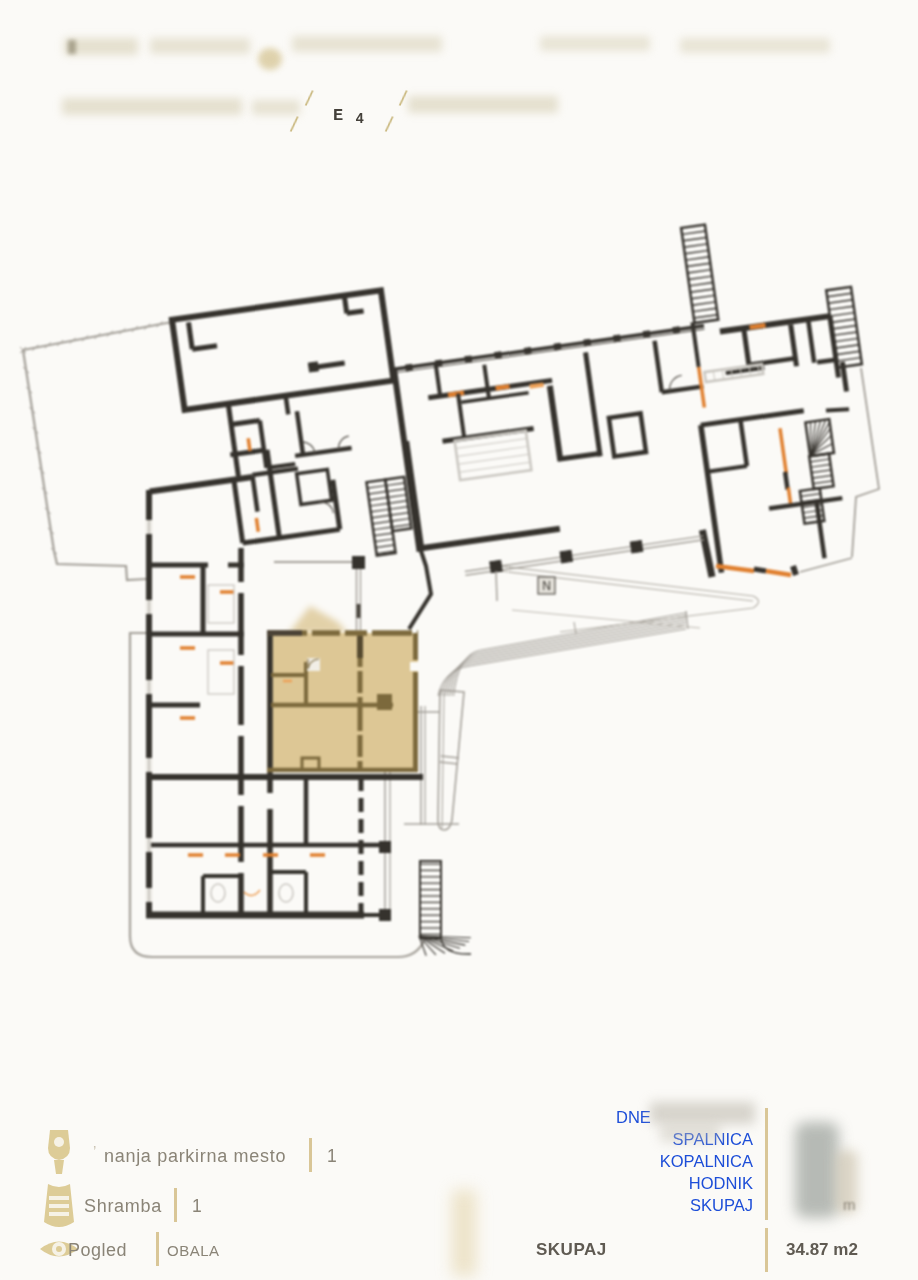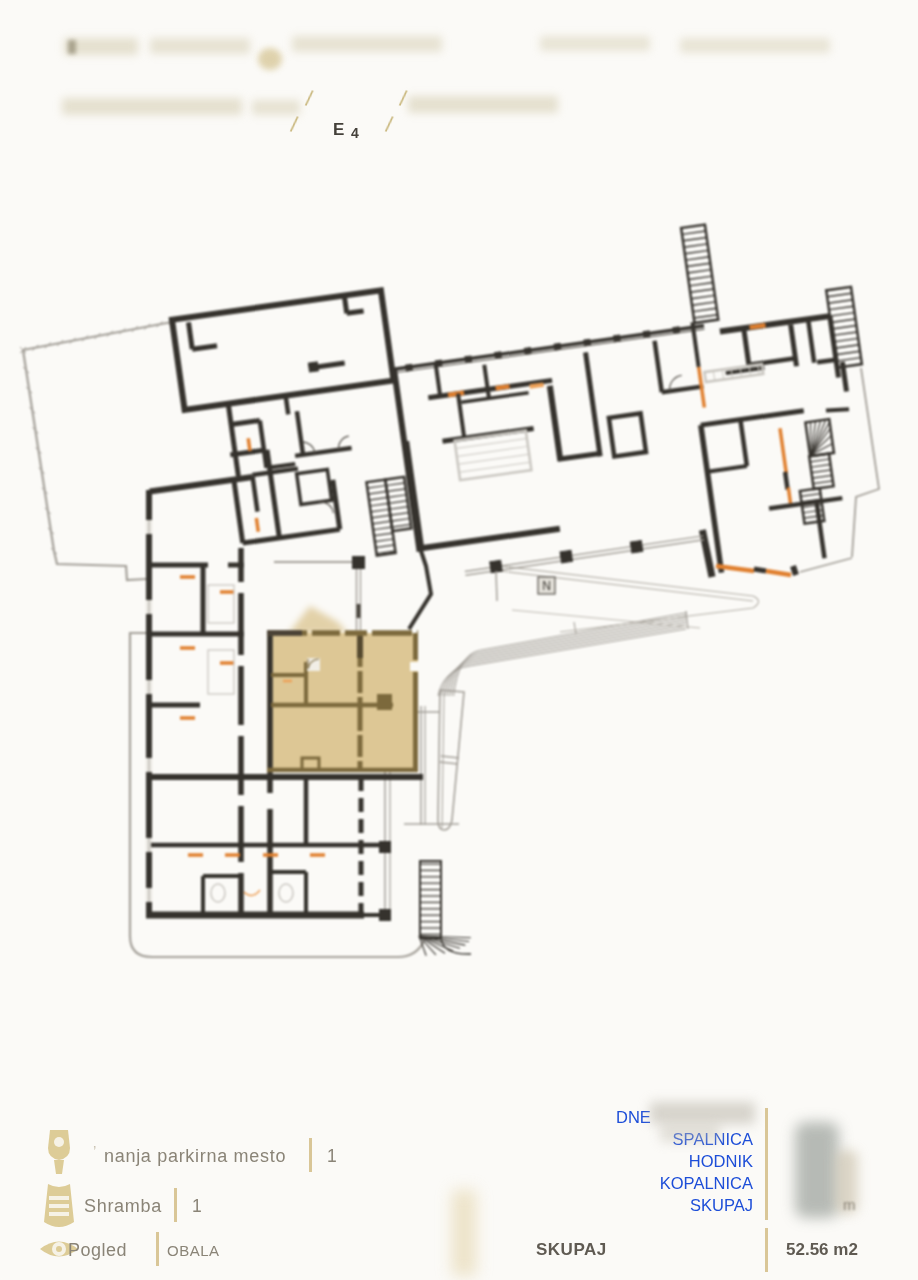--- a/index.html
+++ b/index.html
@@ -907,21 +907,21 @@
 <div class="t" style="left:540px;top:36px;width:110px;height:15px;background:#d6cfb4;filter:blur(4px);opacity:0.5"></div>
 
 <div class="t" style="left:680px;top:38px;width:150px;height:15px;background:#d6cfb4;filter:blur(4px);opacity:0.5"></div>
 
 <div class="t" style="left:62px;top:98px;width:180px;height:17px;background:#d3cbae;filter:blur(4px);opacity:0.55"></div>
 
 <div class="t" style="left:252px;top:100px;width:48px;height:15px;background:#d3cbae;filter:blur(4px);opacity:0.5"></div>
 
 <div class="t" style="left:408px;top:96px;width:150px;height:17px;background:#d3cbae;filter:blur(4px);opacity:0.55"></div>
 
-<div class="t" style="left:333px;top:120px;color:#44403a;font-size:17px;font-family:Liberation Sans, sans-serif;font-weight:bold;letter-spacing:1px">E <span style="font-size:14px;position:relative;top:3px">4</span></div>
+<div class="t" style="left:333px;top:106px;color:#44403a;font-size:17px;font-family:Liberation Mono, monospace;font-weight:bold;letter-spacing:1px">E <span style="font-size:14px;position:relative;top:3px">4</span></div>
 
 <div class="t" style="left:306px;top:86px;color:#c9b87e;font-size:22px;transform:rotate(10deg)">/</div>
 
 <div class="t" style="left:291px;top:112px;color:#c9b87e;font-size:22px;transform:rotate(10deg)">/</div>
 
 <div class="t" style="left:400px;top:86px;color:#c9b87e;font-size:22px;transform:rotate(10deg)">/</div>
 
 <div class="t" style="left:386px;top:112px;color:#c9b87e;font-size:22px;transform:rotate(10deg)">/</div>
 
 <div class="t" style="left:44px;top:1128px;width:30px;height:48px">
@@ -962,35 +962,35 @@
 
 <div class="t" style="left:68px;top:1240px;color:#8a8477;font-size:18px;letter-spacing:0.5px">Pogled</div>
 
 <div class="t" style="left:156px;top:1232px;width:2.5px;height:34px;background:#d9c697"></div>
 
 <div class="t" style="left:167px;top:1242px;color:#8a8477;font-size:15px;letter-spacing:0.5px">OBALA</div>
 
 <div class="t" style="left:453px;top:1106px;width:300px;text-align:right;color:#1d4ed8;font-size:16.5px;line-height:22px">
 <div style="text-align:left;padding-left:163px">DNE</div>
 <div>SPALNICA</div>
+<div>KOPALNICA</div>
 <div>HODNIK</div>
-<div>KOPALNICA</div>
 <div>SKUPAJ</div>
 </div>
 
 <div class="t" style="left:650px;top:1102px;width:105px;height:22px;background:#b9b4a8;filter:blur(6px);opacity:0.55"></div>
 
 <div class="t" style="left:660px;top:1124px;width:60px;height:18px;background:#c2bdb1;filter:blur(6px);opacity:0.45"></div>
 
 <div class="t" style="left:765px;top:1108px;width:2.5px;height:112px;background:#d9c697"></div>
 
 <div class="t" style="left:765px;top:1228px;width:2.5px;height:44px;background:#d9c697"></div>
 
 <div class="t" style="left:795px;top:1122px;width:44px;height:96px;background:#9aa09a;filter:blur(7px);opacity:0.7;border-radius:10px"></div>
 
 <div class="t" style="left:836px;top:1150px;width:22px;height:64px;background:#c9bfa8;filter:blur(6px);opacity:0.6;border-radius:8px"></div>
 
 <div class="t" style="left:843px;top:1196px;color:#8a8477;font-size:15px;filter:blur(1px)">m</div>
 
 <div class="t" style="left:536px;top:1240px;width:193px;text-align:left;color:#5f5a52;font-size:17px;font-weight:bold;letter-spacing:0.5px">SKUPAJ</div>
 
-<div class="t" style="left:786px;top:1240px;color:#5f5a52;font-size:17px;font-weight:bold">52.56 m2</div>
+<div class="t" style="left:786px;top:1240px;color:#5f5a52;font-size:17px;font-weight:bold">34.87 m2</div>
 
 <div class="t" style="left:452px;top:1190px;width:24px;height:86px;background:#e3d3a8;filter:blur(8px);opacity:0.6"></div>
 </body></html>

